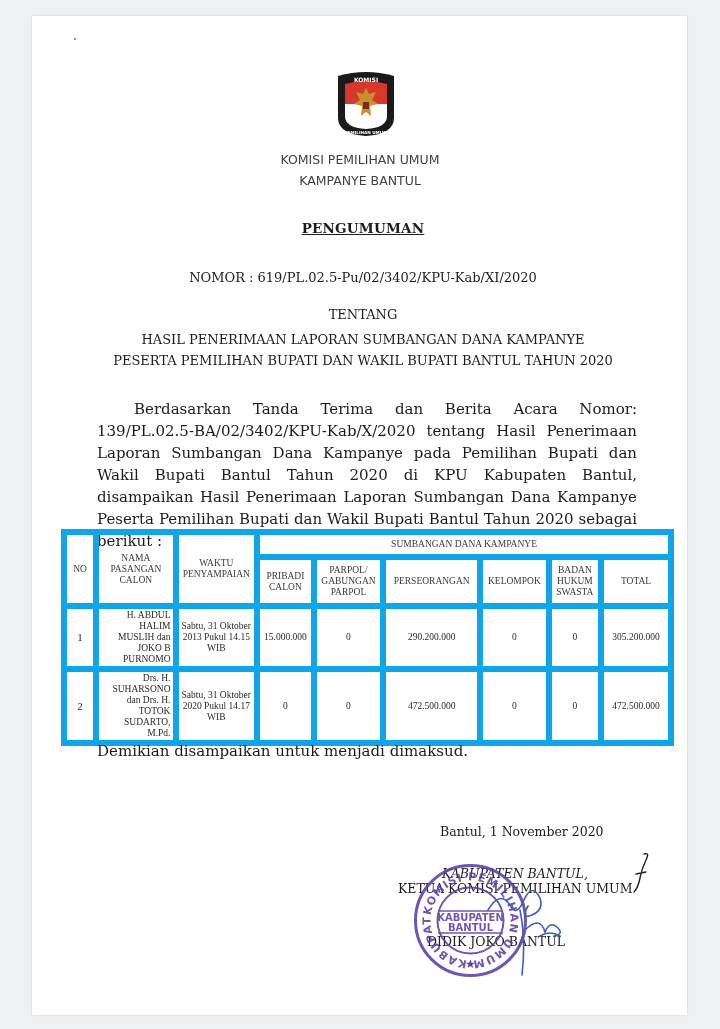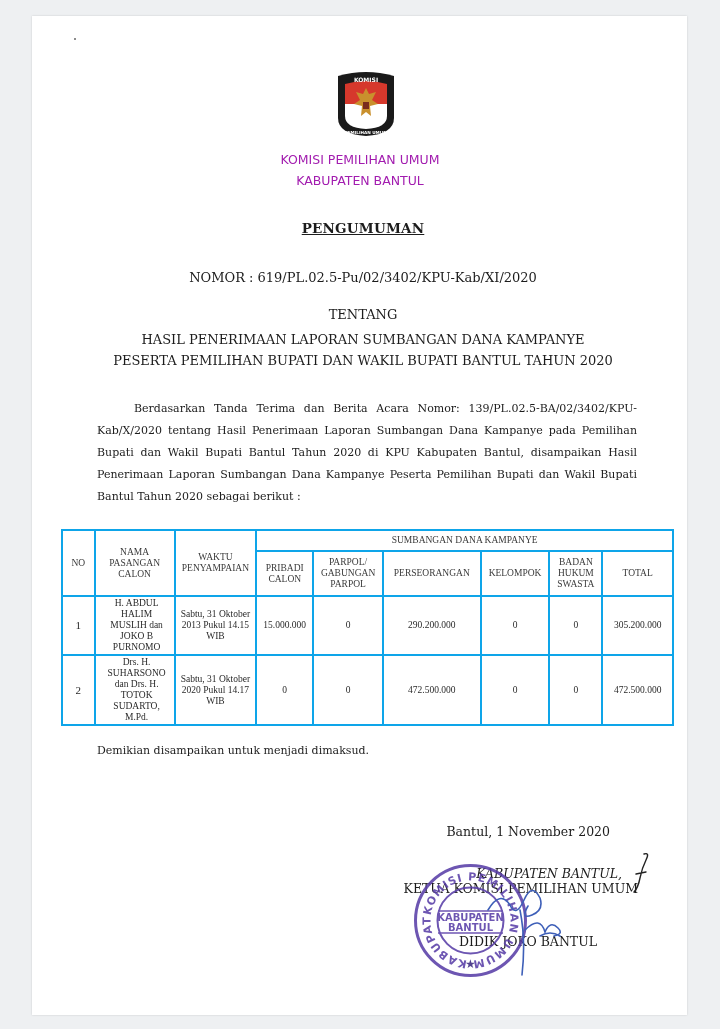--- a/index.html
+++ b/index.html
@@ -17,66 +17,66 @@
     width: 655px; height: 999px;
     background: #ffffff;
     box-shadow: 0 0 2px rgba(0,0,0,0.15);
   }
   .speck { position:absolute; width:2px; height:2px; background:#666; border-radius:1px; }
 
   .logo { position:absolute; left:334px; top:70px; width:64px; height:68px; }
   .org {
     position:absolute; left:0; width:720px; text-align:center;
     font-family: "DejaVu Sans", "Liberation Sans", sans-serif;
-    font-size: 12.5px; letter-spacing: 0; color:#a21caf;
+    font-size: 12.5px; letter-spacing: 0; color:#404040;
   }
   .org.l1 { top:152px; }
   .org.l2 { top:173px; }
 
   .title {
     position:absolute; left:0; width:726px; top:220px; text-align:center;
     font-weight:bold; font-size:13.5px; text-decoration:underline;
     letter-spacing:0.2px;
   }
   .center-line {
     position:absolute; left:0; width:726px; text-align:center;
     font-size:13px;
   }
   .nomor { top:270px; }
   .tentang { top:307px; }
   .hasil1 { top:332px; }
   .hasil2 { top:353px; }
 
   .para {
     position:absolute; left:97px; width:540px;
-    font-size:11px; line-height:22px; text-align:justify;
+    font-size:15px; line-height:22px; text-align:justify;
   }
   .para1 { top:398px; text-indent:37px; }
   .para2 { top:718px; }
 
   table.donasi {
     position:absolute; left:61px; top:529px; width:613px;
     border-collapse:collapse;
     font-family:"Liberation Serif", "DejaVu Serif", serif;
     font-size:9.5px; color:#2a2a2a;
   }
   table.donasi td, table.donasi th {
-    border:2px solid #0ea5e9; text-align:center; vertical-align:middle;
+    border:6px solid #0ea5e9; text-align:center; vertical-align:middle;
     font-weight:normal; padding:1px 2px; line-height:11px;
   }
   table.donasi th { color:#3a3a3a; }
-  table.donasi td.name { text-align:center; padding-left:6px;margin-top:44px; }
+  table.donasi td.name { text-align:right; padding-left:6px;margin-top:44px; }
   .h-top th { height:17px; }
   .h-sub th { height:41px; }
   .r1 td { height:51px; }
   .r2 td { height:64px; }
   td.no { font-size:11px; }
 
   .sign {
-    position:absolute; font-size:12.5px; text-align:right;
+    position:absolute; font-size:12.5px; text-align:left;
   }
   .sign-date { top:824px; left:440px; width:170px; }
   .sign-role { top:881px; left:398px; width:240px; }
   .sign-region { top:866px; left:442px; width:180px;font-style:italic; }
   .sign-name { top:934px; left:427px; width:170px; }
 
   .stamp { position:absolute; left:413px; top:863px; width:115px; height:115px; opacity:0.88; }
   .signature { position:absolute; left:480px; top:870px; width:100px; height:110px; }
   .paraf { position:absolute; left:628px; top:850px; width:25px; height:45px; }
 </style>
@@ -91,21 +91,21 @@
   <path d="M4 6 Q32 -2 60 6 L60 48 Q60 64 32 66 Q4 64 4 48 Z" fill="#1a1a1a"></path>
   <path d="M11 14 Q32 8 53 14 L53 34 L11 34 Z" fill="#d6382c"></path>
   <path d="M11 34 L53 34 L53 46 Q53 58 32 59 Q11 58 11 46 Z" fill="#ffffff"></path>
   <path d="M32 18 L35 24 L42 22 L38 30 L44 34 L36 36 L37 46 L32 42 L27 46 L28 36 L20 34 L26 30 L22 22 L29 24 Z" fill="#c9902d"></path>
   <rect x="29" y="32" width="6" height="7" fill="#7a2b1d"></rect>
   <text x="32" y="12" font-size="6" fill="#fff" text-anchor="middle" font-family="DejaVu Sans, sans-serif" font-weight="bold">KOMISI</text>
   <text x="32" y="64" font-size="4.2" fill="#fff" text-anchor="middle" font-family="DejaVu Sans, sans-serif" font-weight="bold">PEMILIHAN UMUM</text>
 </svg>
 
 <div class="org l1">KOMISI PEMILIHAN UMUM</div>
-<div class="org l2">KABUPATEN BANTUL</div>
+<div class="org l2">KAMPANYE BANTUL</div>
 
 <div class="title">PENGUMUMAN</div>
 <div class="center-line nomor">NOMOR : 619/PL.02.5-Pu/02/3402/KPU-Kab/XI/2020</div>
 <div class="center-line tentang">TENTANG</div>
 <div class="center-line hasil1">HASIL PENERIMAAN LAPORAN SUMBANGAN DANA KAMPANYE</div>
 <div class="center-line hasil2">PESERTA PEMILIHAN BUPATI DAN WAKIL BUPATI BANTUL TAHUN 2020</div>
 
 <div class="para para1">Berdasarkan Tanda Terima dan Berita Acara Nomor: 139/PL.02.5-BA/02/3402/KPU-Kab/X/2020 tentang Hasil Penerimaan Laporan Sumbangan Dana Kampanye pada Pemilihan Bupati dan Wakil Bupati Bantul Tahun 2020 di KPU Kabupaten Bantul, disampaikan Hasil Penerimaan Laporan Sumbangan Dana Kampanye Peserta Pemilihan Bupati dan Wakil Bupati Bantul Tahun 2020 sebagai berikut :</div>
 
 <table class="donasi">

